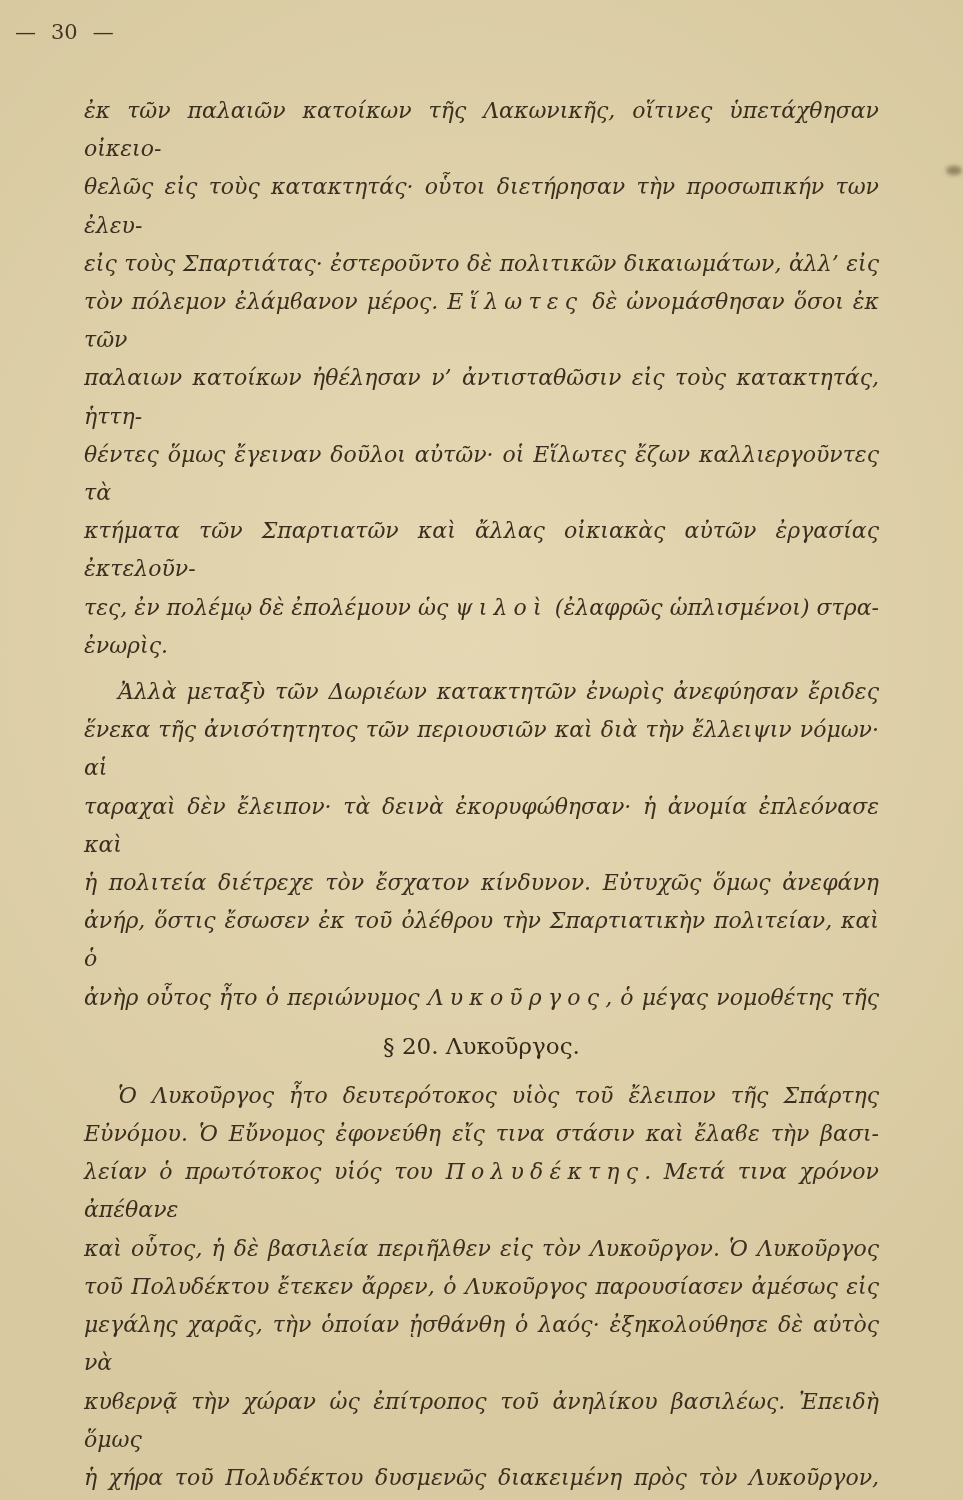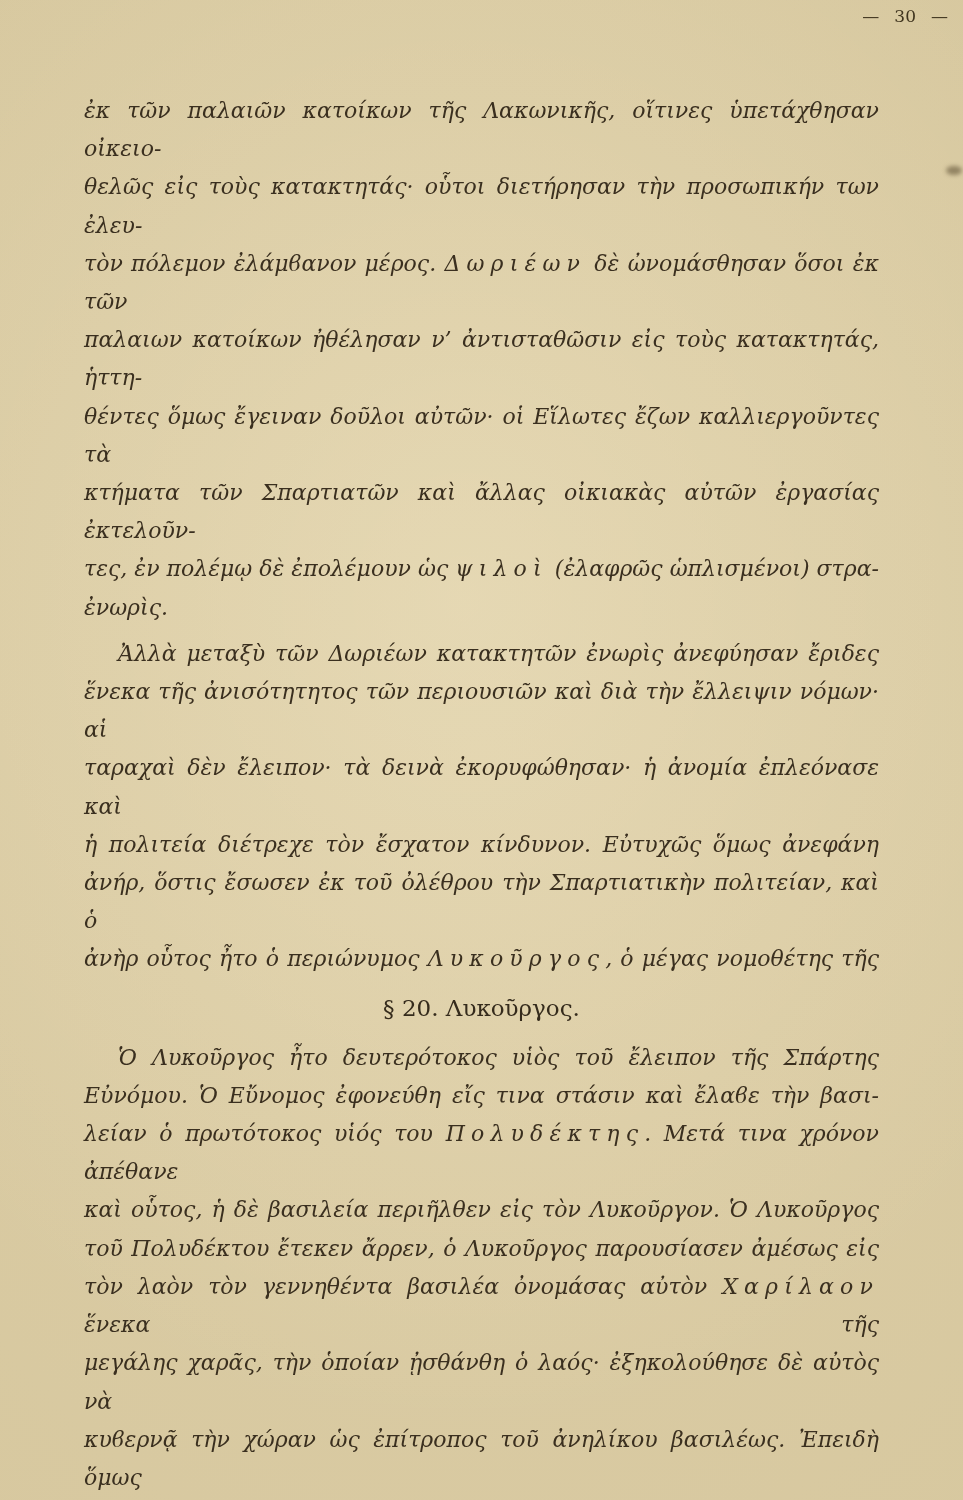--- a/index.html
+++ b/index.html
@@ -14,24 +14,25 @@
     margin: 0;
     overflow: hidden;
     background-color: #d7c89f;
     background-image:
       radial-gradient(ellipse 120% 90% at 48% 40%, rgba(255,246,216,0.28), rgba(255,246,216,0) 62%),
       radial-gradient(ellipse 150% 120% at 50% 50%, #dccda6 0%, #d7c89f 58%, #cbba90 92%, #bfae84 100%);
     color: #3a2f1f;
     font-family: "DejaVu Serif", "Liberation Serif", serif;
   }
   .pagenum {
+    padding-top: 16px;
     height: 32px;
     line-height: 32px;
-    text-align: right;
-    font-size: 17px;
+    text-align: left;
+    font-size: 21px;
     font-style: normal;
     color: #40351f;
   }
   .pagenum .dash { margin: 0 15px; }
   .body-text {
     position: absolute;
     left: 76px;
     right: 76px;
     top: 84px;
     font-size: 22px;
@@ -78,21 +79,22 @@
 <div class="page">
 
   <div class="pagenum">
     <span class="dash">—</span><span class="num">30</span><span class="dash">—</span>
   </div>
 
   <div class="body-text">
     <div class="para">
         <div class="line">ἐκ τῶν παλαιῶν κατοίκων τῆς Λακωνικῆς, οἵτινες ὑπετάχθησαν οἰκειο-</div>
         <div class="line">θελῶς εἰς τοὺς κατακτητάς· οὗτοι διετήρησαν τὴν προσωπικήν των ἐλευ-</div>
-        <div class="line">τὸν πόλεμον ἐλάμϐανον μέρος. <span class="sperr">Δωριέων</span> δὲ ὠνομάσθησαν ὅσοι ἐκ τῶν</div>
+        <div class="line">εἰς τοὺς Σπαρτιάτας· ἐστεροῦντο δὲ πολιτικῶν δικαιωμάτων, ἀλλ’ εἰς</div>
+        <div class="line">τὸν πόλεμον ἐλάμϐανον μέρος. <span class="sperr">Εἵλωτες</span> δὲ ὠνομάσθησαν ὅσοι ἐκ τῶν</div>
         <div class="line">παλαιων κατοίκων ἠθέλησαν ν’ ἀντισταθῶσιν εἰς τοὺς κατακτητάς, ἡττη-</div>
         <div class="line">θέντες ὅμως ἔγειναν δοῦλοι αὐτῶν· οἱ Εἵλωτες ἔζων καλλιεργοῦντες τὰ</div>
         <div class="line">κτήματα τῶν Σπαρτιατῶν καὶ ἄλλας οἰκιακὰς αὐτῶν ἐργασίας ἐκτελοῦν-</div>
         <div class="line">τες, ἐν πολέμῳ δὲ ἐπολέμουν ὡς <span class="sperr">ψιλοὶ</span> (ἐλαφρῶς ὡπλισμένοι) στρα-</div>
         <div class="line short-last">ἐνωρὶς.</div>
       </div>
     <div class="para indent">
         <div class="line">Ἀλλὰ μεταξὺ τῶν Δωριέων κατακτητῶν ἐνωρὶς ἀνεφύησαν ἔριδες</div>
         <div class="line">ἕνεκα τῆς ἀνισότητητος τῶν περιουσιῶν καὶ διὰ τὴν ἔλλειψιν νόμων· αἱ</div>
         <div class="line">ταραχαὶ δὲν ἔλειπον· τὰ δεινὰ ἐκορυφώθησαν· ἡ ἀνομία ἐπλεόνασε καὶ</div>
@@ -100,21 +102,20 @@
         <div class="line">ἀνήρ, ὅστις ἔσωσεν ἐκ τοῦ ὀλέθρου τὴν Σπαρτιατικὴν πολιτείαν, καὶ ὁ</div>
         <div class="line">ἀνὴρ οὗτος ἦτο ὁ περιώνυμος <span class="sperr">Λυκοῦργος</span>, ὁ μέγας νομοθέτης τῆς</div>
       </div>
     <h2 class="heading">§ 20. Λυκοῦργος.</h2>
     <div class="para indent">
         <div class="line">Ὁ Λυκοῦργος ἦτο δευτερότοκος υἱὸς τοῦ ἔλειπον τῆς Σπάρτης</div>
         <div class="line">Εὐνόμου. Ὁ Εὔνομος ἐφονεύθη εἴς τινα στάσιν καὶ ἔλαϐε τὴν βασι-</div>
         <div class="line">λείαν ὁ πρωτότοκος υἱός του <span class="sperr">Πολυδέκτης</span>. Μετά τινα χρόνον ἀπέθανε</div>
         <div class="line">καὶ οὗτος, ἡ δὲ βασιλεία περιῆλθεν εἰς τὸν Λυκοῦργον. Ὁ Λυκοῦργος</div>
         <div class="line">τοῦ Πολυδέκτου ἔτεκεν ἄρρεν, ὁ Λυκοῦργος παρουσίασεν ἀμέσως εἰς</div>
-        <div class="line">τὸν λαὸν τὸν γεννηθέντα βασιλέα ὀνομάσας αὐτὸν <span class="sperr">Χαρίλαον</span> ἕνεκα τῆς</div>
         <div class="line">μεγάλης χαρᾶς, τὴν ὁποίαν ᾐσθάνθη ὁ λαός· ἐξηκολούθησε δὲ αὐτὸς νὰ</div>
         <div class="line">κυϐερνᾷ τὴν χώραν ὡς ἐπίτροπος τοῦ ἀνηλίκου βασιλέως. Ἐπειδὴ ὅμως</div>
         <div class="line">ἡ χήρα τοῦ Πολυδέκτου δυσμενῶς διακειμένη πρὸς τὸν Λυκοῦργον,</div>
         <div class="line">διέϐαλλεν αὐτὸν εἰς τὸν λαόν, ὅτι δῆθεν εἶχε σκοπὸν νὰ σφετερισθῇ τὸν</div>
       </div>
   </div>
 
   <div class="smudge"></div>
 
 </div>

